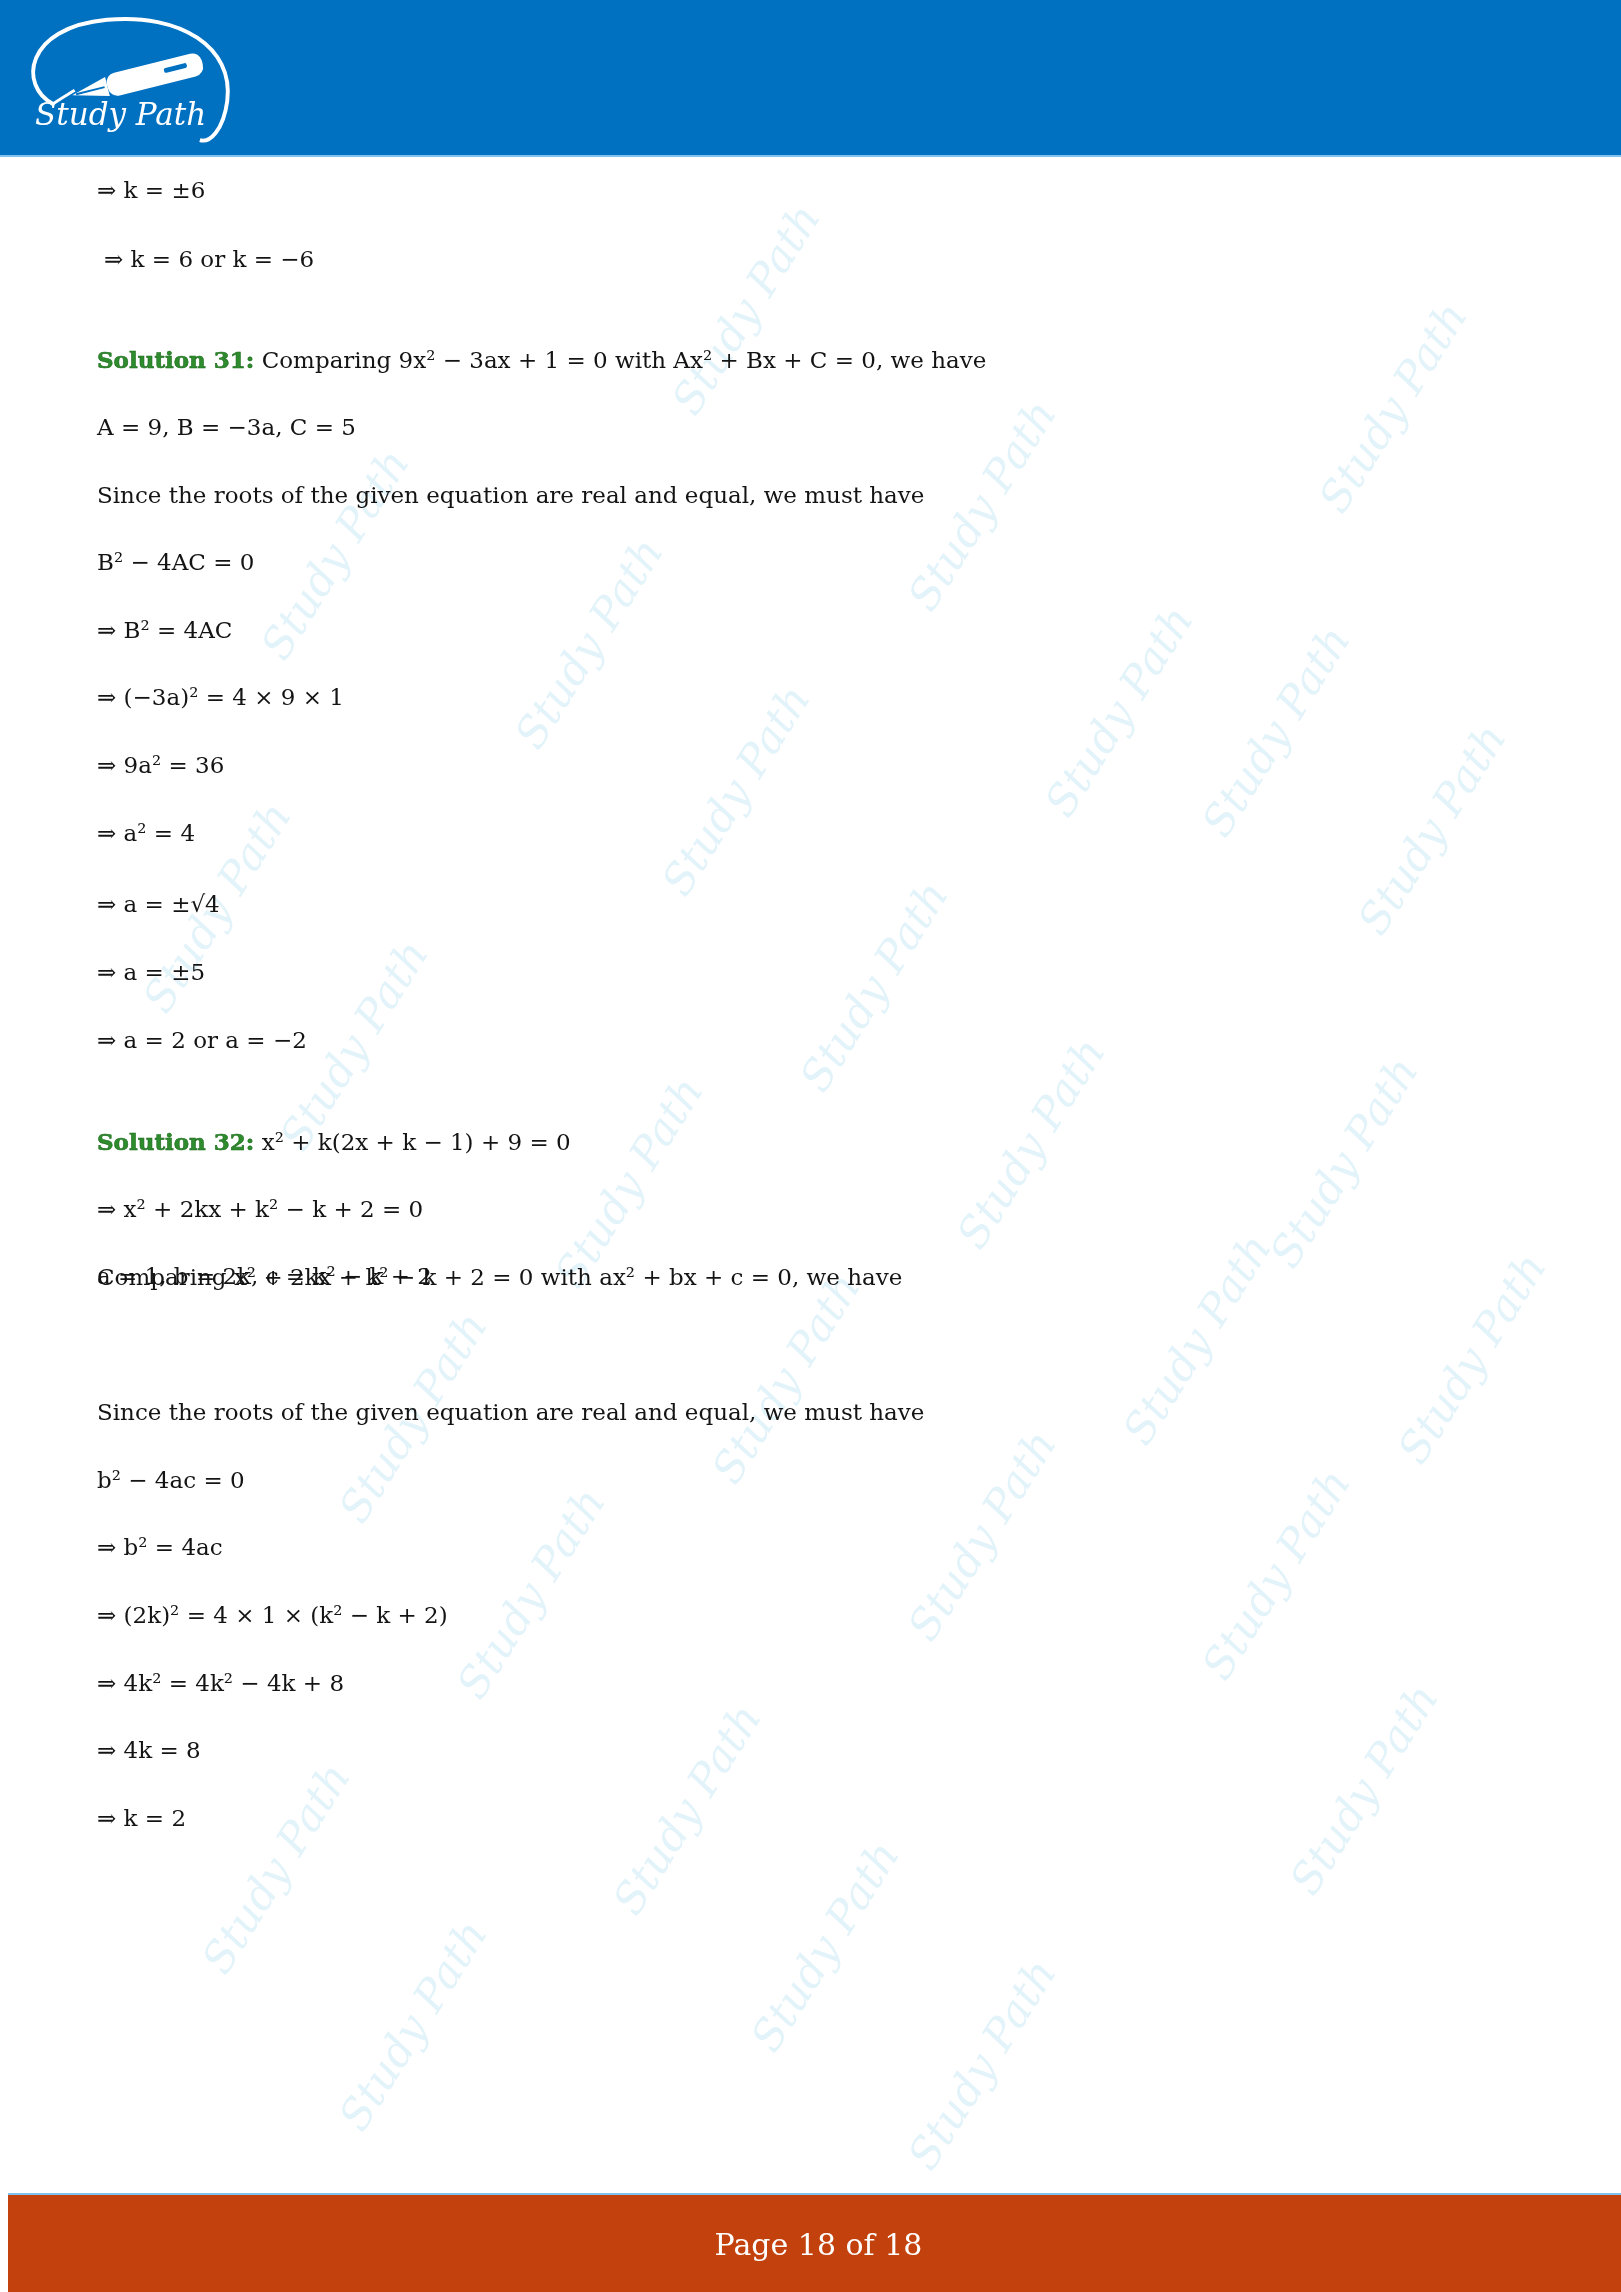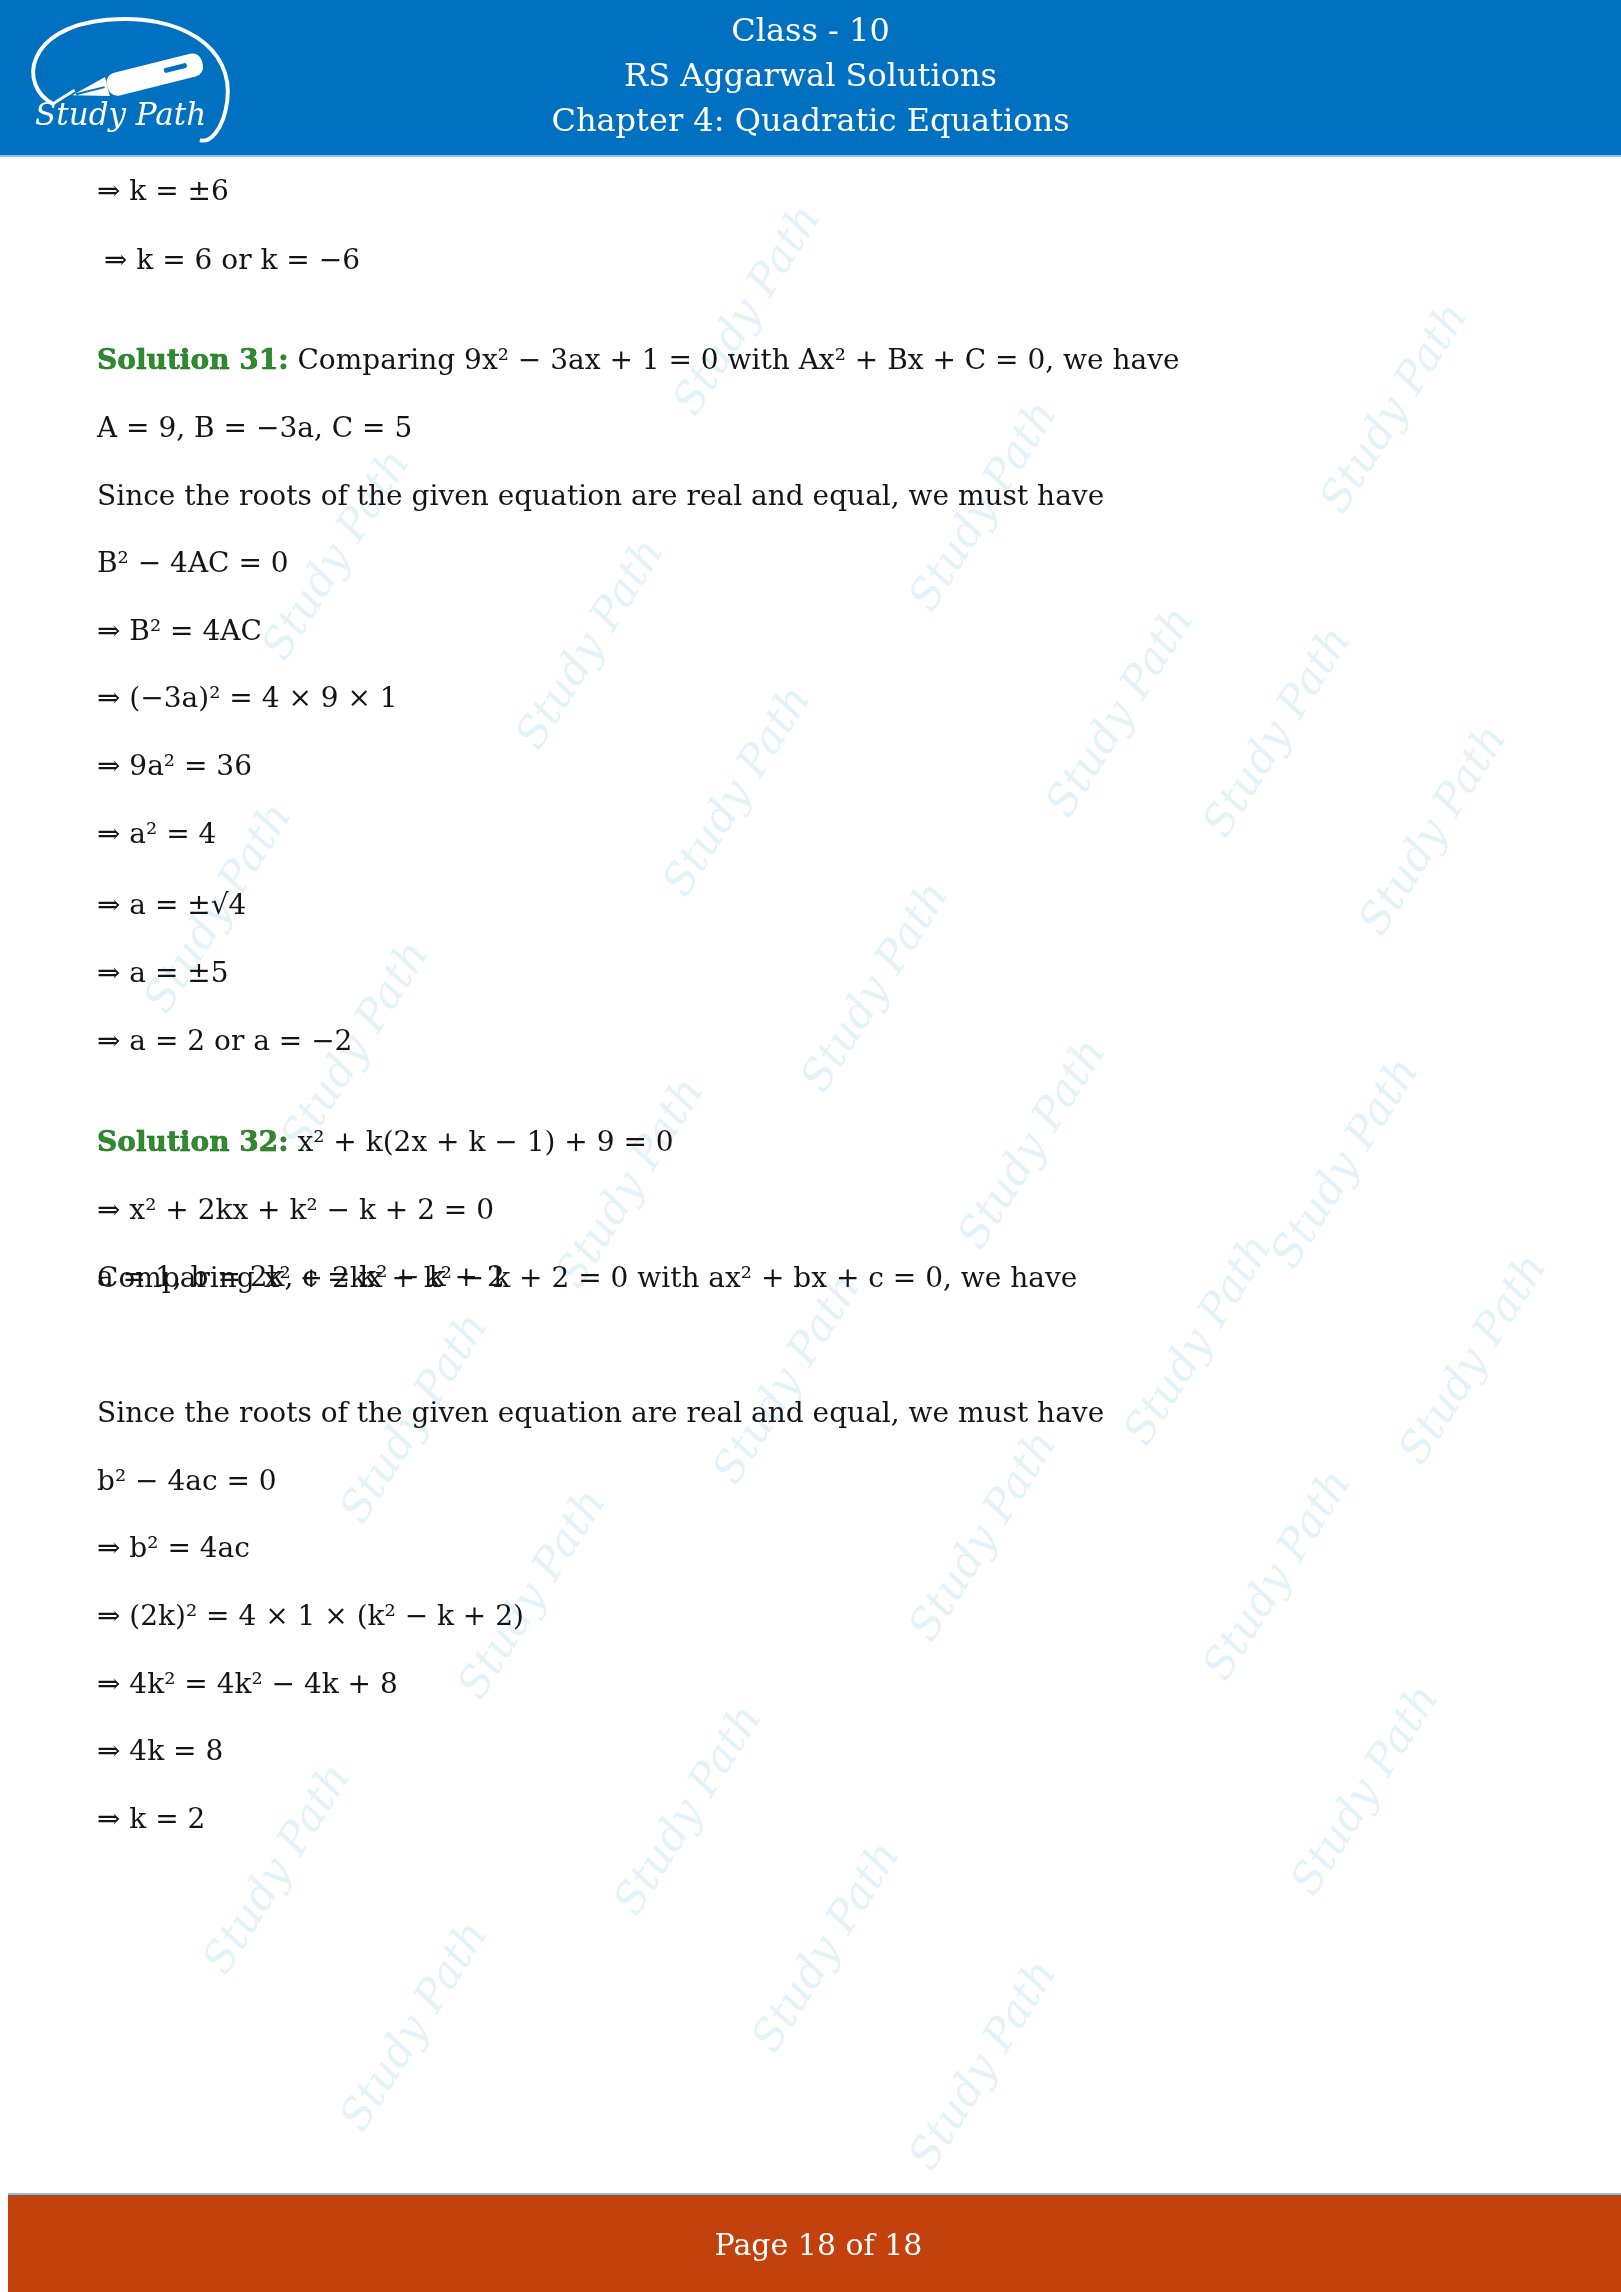--- a/index.html
+++ b/index.html
@@ -59,21 +59,21 @@
 
     .content {
       position: absolute;
       left: 97px; top: 157px;
       width: 1431px;
     }
     .line {
       position: absolute;
       left: 0;
       font-family: "DejaVu Serif", serif;
-      font-size: 28px;
+      font-size: 23px;
       line-height: 43px;
       white-space: nowrap;
       color: #141414;
     }
     .sol-label {
       color: #2e8b2e;
       font-weight: bold;
       -webkit-text-stroke: 0.6px #1d6b1d;
     }
 
@@ -105,25 +105,20 @@
     <g transform="rotate(-14 120 75)">
       <rect x="95" y="62" width="100" height="24" rx="10" fill="#ffffff"></rect>
       <polygon points="95,64 58,74 95,84" fill="#ffffff"></polygon>
       <line x1="62" y1="74" x2="92" y2="74" stroke="#0070c0" stroke-width="2"></line>
       <rect x="155" y="70" width="24" height="5" rx="2" fill="#0070c0"></rect>
     </g>
     <path d="M40 98 C 48 92, 56 88, 62 84" fill="none" stroke="#ffffff" stroke-width="3"></path>
   </svg>
   <div style="position:absolute;left:35px;top:96px;color:#fff;font-family:'DejaVu Serif',serif;font-style:italic;font-size:31px;">Study Path</div>
 
-  <div class="header-titles">
-    <div>Class - 10</div>
-    <div>RS Aggarwal Solutions</div>
-    <div>Chapter 4: Quadratic Equations</div>
-  </div>
 </div>
 
 <div class="watermarks">
   <div class="wm" style="left:627px;top:127px;">Study Path</div>
   <div class="wm" style="left:1274px;top:225px;">Study Path</div>
   <div class="wm" style="left:216px;top:372px;">Study Path</div>
   <div class="wm" style="left:863px;top:323px;">Study Path</div>
   <div class="wm" style="left:1000px;top:529px;">Study Path</div>
   <div class="wm" style="left:470px;top:461px;">Study Path</div>
   <div class="wm" style="left:1157px;top:549px;">Study Path</div>

